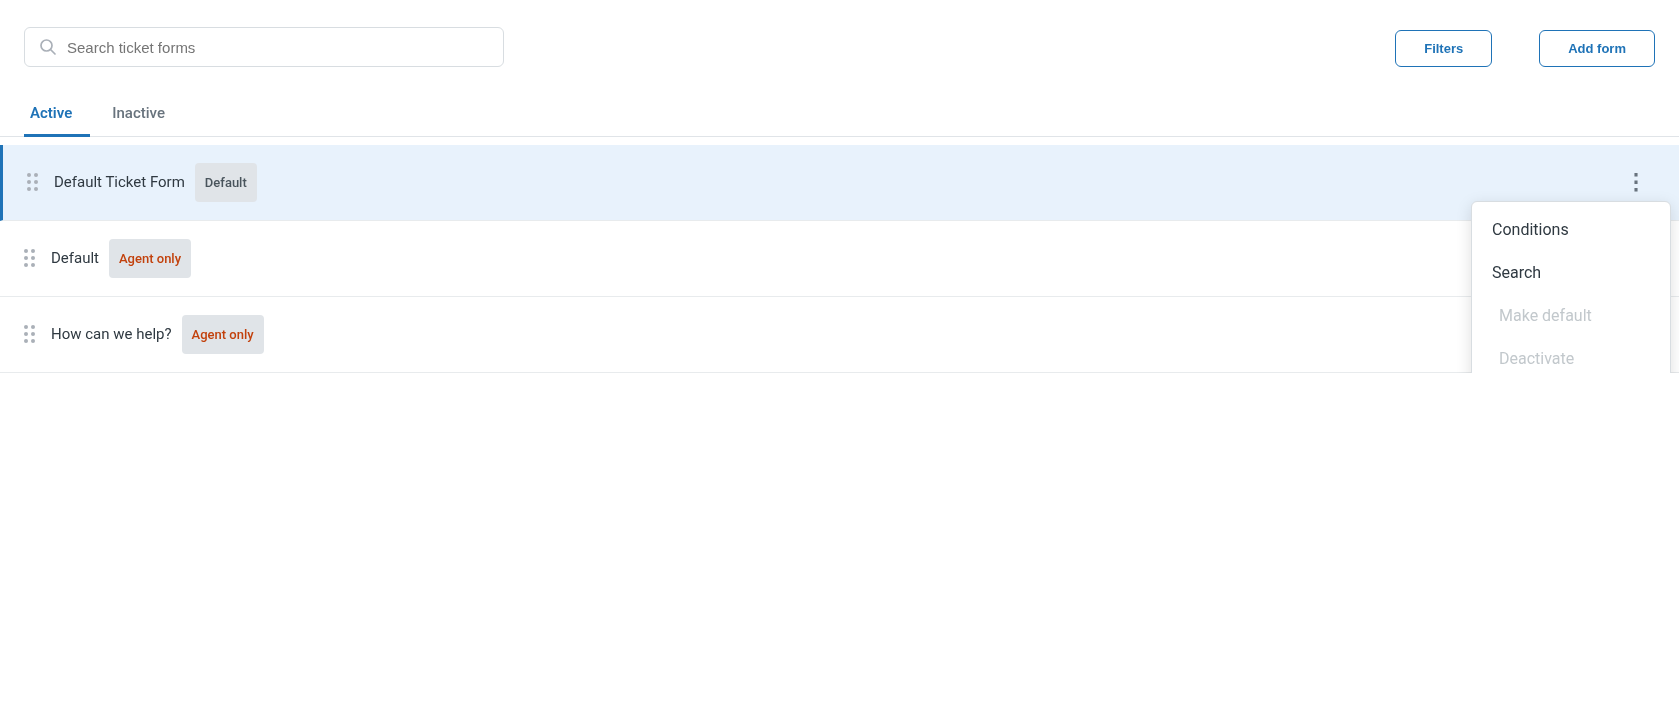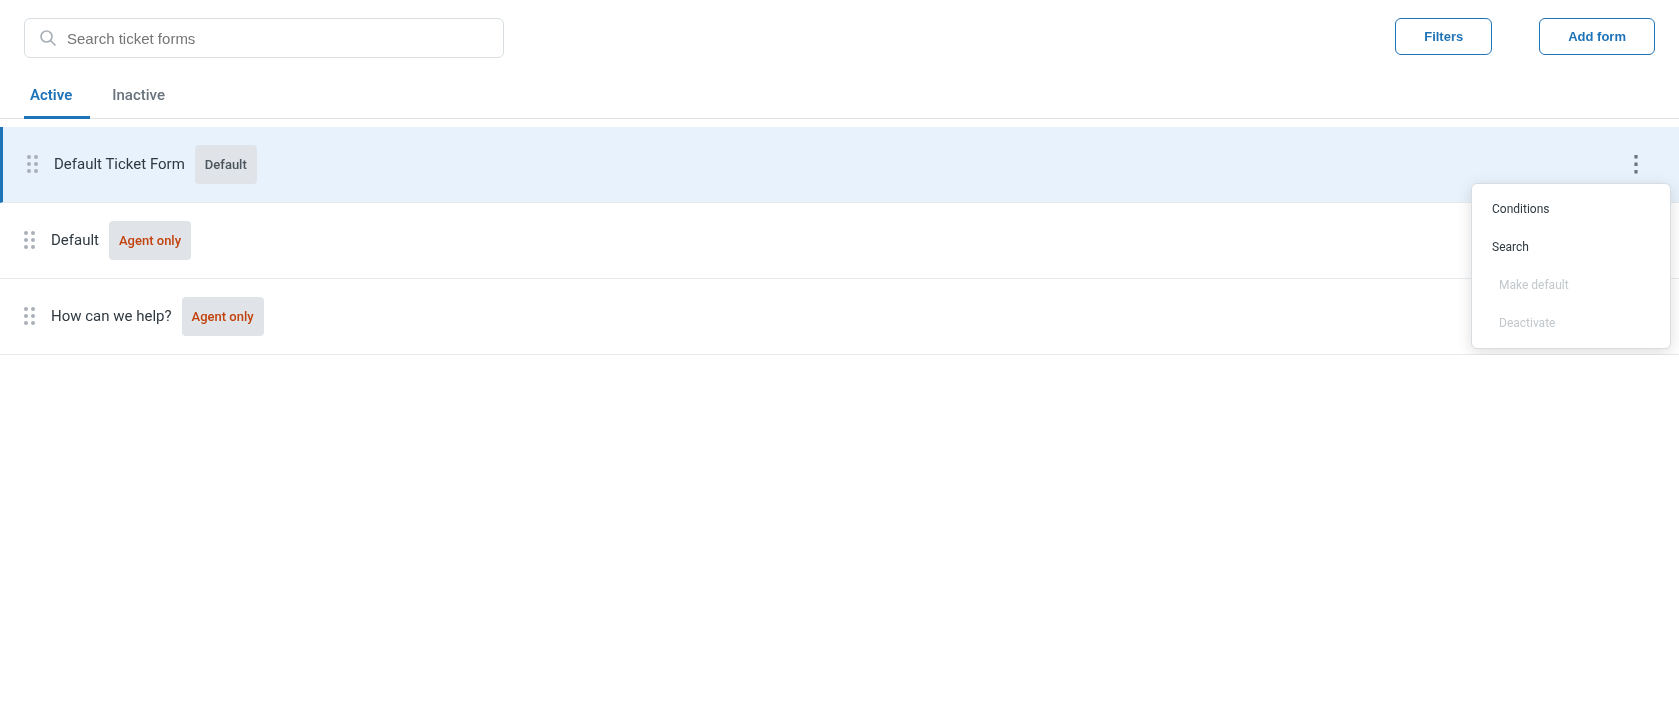--- a/index.html
+++ b/index.html
@@ -5,22 +5,22 @@
     * { box-sizing: border-box; margin: 0; padding: 0; }
     body {
       font-family: -apple-system, BlinkMacSystemFont, 'Segoe UI', Roboto, Arial, sans-serif;
       background: #fff;
       color: #333;
       font-size: 15px;
     }
 
     .top-bar {
       display: flex;
-      align-items: flex-start;
-      padding: 18px 24px;
+      align-items: flex-end;
+      padding: 27px 24px;
       gap: 16px;
     }
 
     .search-wrapper {
       display: flex;
       align-items: center;
       border: 1.5px solid #d8dde1;
       border-radius: 6px;
       padding: 10px 14px;
       flex: 0 0 480px;
@@ -172,21 +172,21 @@
       border: 1px solid #d8dde1;
       border-radius: 6px;
       box-shadow: 0 4px 16px rgba(0,0,0,0.13);
       z-index: 100;
       min-width: 200px;
       padding: 6px 0;
     }
 
     .dropdown-item {
       padding: 12px 20px;
-      font-size: 12px;
+      font-size: 16px;
       color: #2f3941;
       cursor: pointer;
       user-select: none;
       display: flex;
       align-items: center;
     }
 
     .dropdown-item.disabled {
       color: #c2c8cc;
       cursor: default;

